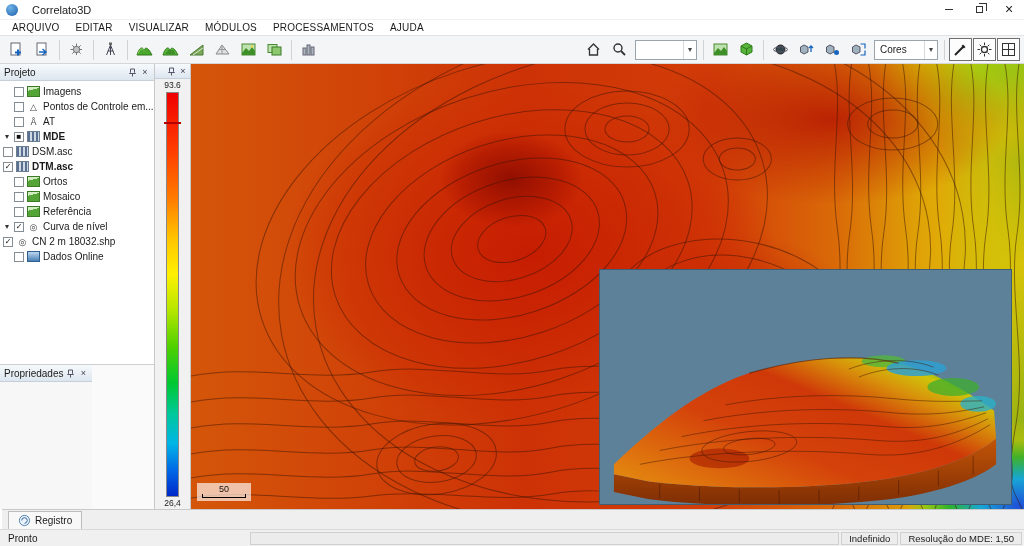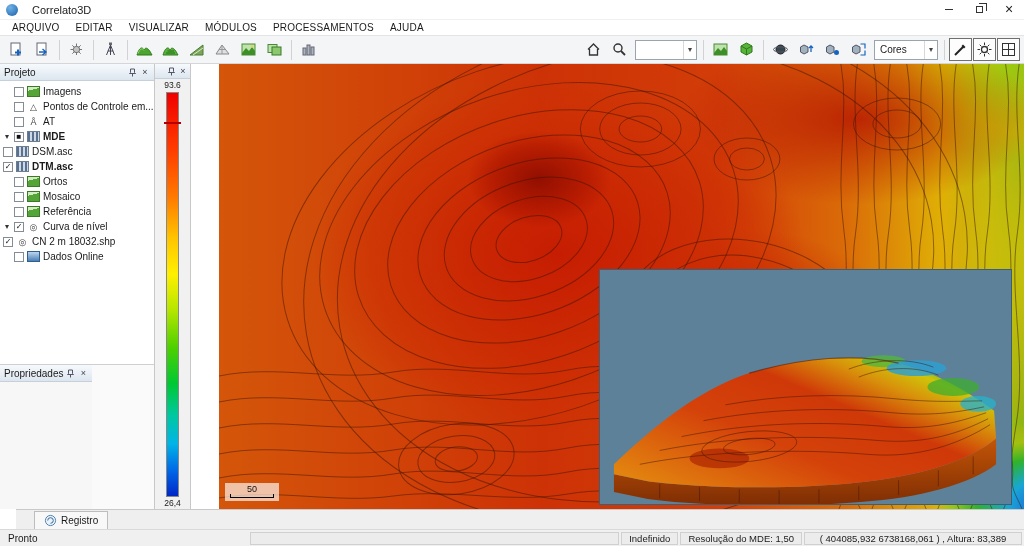--- a/index.html
+++ b/index.html
@@ -70,32 +70,32 @@
   
   .map { flex:1; position:relative; overflow:hidden; background-color:#cf3406;
     background-image:
       radial-gradient(90px 60px at 320px 115px, rgba(140,12,0,.9), rgba(170,20,0,.55) 55%, transparent 80%),
       radial-gradient(300px 215px at 340px 190px, rgba(198,28,2,.95), rgba(205,45,3,.5) 65%, transparent 82%),
       radial-gradient(170px 130px at 545px 265px, rgba(192,26,2,.85), transparent 75%),
       radial-gradient(230px 110px at 640px 55px, rgba(180,18,2,.8), transparent 78%),
       radial-gradient(150px 260px at 831px 200px, rgba(235,195,5,.85), rgba(225,160,8,.4) 60%, transparent 80%),
       radial-gradient(170px 110px at 820px 10px, rgba(150,200,20,.95), rgba(210,205,5,.55) 55%, transparent 80%),
       radial-gradient(120px 85px at 828px 442px, #1f4fd8, #18a6d6 32%, #2eb32a 58%, #98c612 78%, rgba(200,190,10,.3) 92%, transparent 100%),
-      linear-gradient(90deg,#d4560a 0%,#cd3206 40%,#d23d08 62%,#da6c08 78%,#dfb106 90%,#a8c80f 96%,#63c01a 100%); margin-left: 28px;}
+      linear-gradient(90deg,#d4560a 0%,#cd3206 40%,#d23d08 62%,#da6c08 78%,#dfb106 90%,#a8c80f 96%,#63c01a 100%);}
   .contours { position:absolute; inset:0; width:100%; height:100%; }
 
   .scale-widget { position:absolute; left:6px; bottom:8px; background:rgba(255,255,255,.65); padding:1px 5px 3px; text-align:center;}
   .scale-num { font-size:9px; color:#111; display:block;}
   .scale-line { width:44px; height:4px; border-left:1px solid #000; border-right:1px solid #000; border-bottom:1px solid #000;}
 
   .inset3d { position:absolute; right:12px; bottom:4px; width:413px; height:236px; border:1px solid #3f5d73; background:#5d8199;}
   .inset3d svg { display:block; width:100%; height:100%; }
 
   
-  .registro-bar { position:absolute; left:16px; right:0; bottom:17px; height:20px; background:#efefef; border-top:1px solid #c9c9c9; display:flex; align-items:flex-end; padding-left:18px;}
+  .registro-bar { position:absolute; left:2px; right:0; bottom:17px; height:20px; background:#efefef; border-top:1px solid #c9c9c9; display:flex; align-items:flex-end; padding-left:6px;}
   .tab { height:18px; display:flex; align-items:center; gap:4px; padding:0 9px; background:#f8f8f8; border:1px solid #bdbdbd; border-bottom:none; font-size:10px;}
   .statusbar { position:absolute; left:0; right:0; bottom:0; height:17px; background:#f0f0f0; border-top:1px solid #d9d9d9; display:flex; align-items:center; font-size:10px;}
   .status-ready { padding:0 8px; width:250px; }
   .seg { border:1px solid #d0d0d0; background:#ececec; height:13px; display:flex; align-items:center; justify-content:center; padding:0 7px; margin-right:2px; font-size:9.5px; white-space:nowrap;}
   .seg.grow { flex:1; margin-right:2px;}
   .seg.coords { width:218px; }
 </style>
 </head>
 <body>
 
@@ -515,16 +515,15 @@
         </svg>
       <span>Registro</span>
     </div>
   </div>
 
   <div class="statusbar">
     <span class="status-ready">Pronto</span>
     <div class="seg grow"></div>
     <div class="seg">Indefinido</div>
     <div class="seg">Resolução do MDE: 1,50</div>
-    <div class="seg coords">( 404085,932 6738168,061 ) , Altura: 83,389</div>
   </div>
 
 </div>
 
 </body></html>

